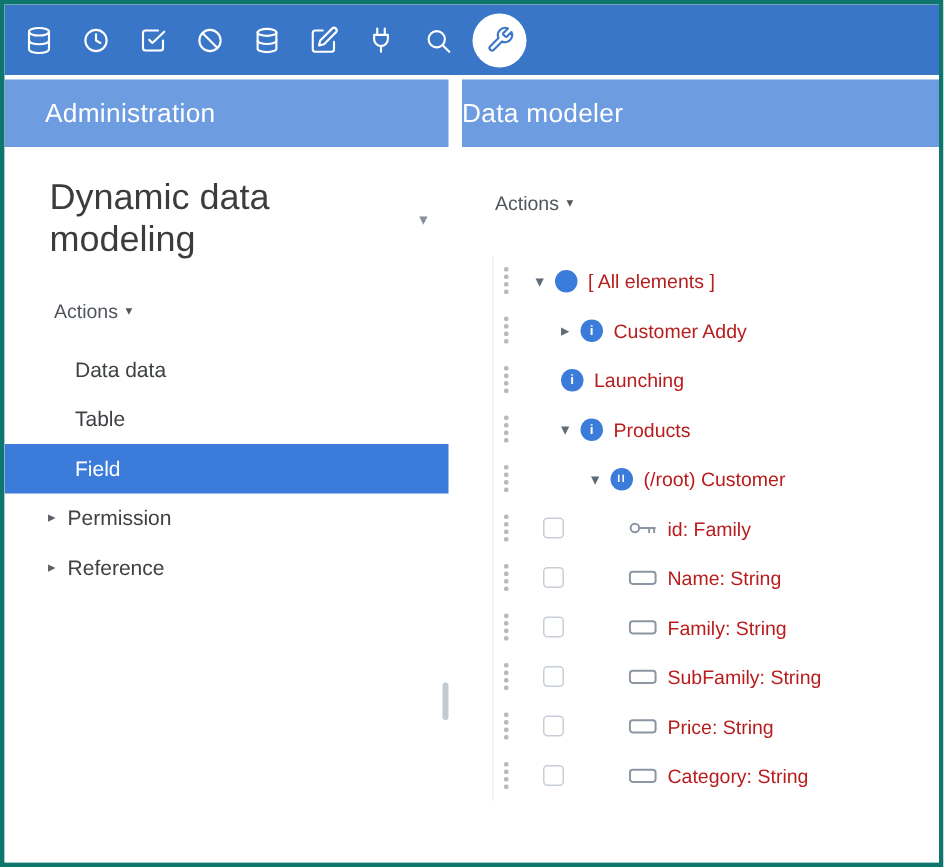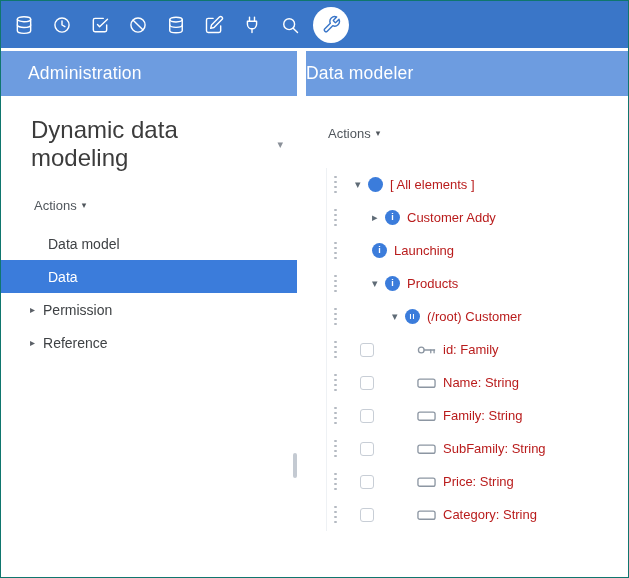--- a/index.html
+++ b/index.html
@@ -1,17 +1,17 @@
 <!DOCTYPE html>
 <html><head>
 <meta charset="utf-8">
 <style>
   * { box-sizing: border-box; margin: 0; padding: 0; }
   body { background:#fff; font-family:"Liberation Sans", sans-serif; }
-  .frame { width:629px; height:578px; border:1px solid #0f766e; background:#fff;
+  .frame { width:629px; height:578px; border:3px solid #0f766e; background:#fff;
            display:flex; flex-direction:column; overflow:hidden; }
 
   
   .toolbar { height:47px; background:#3a76c8; display:flex; align-items:center;
              padding-left:4px; flex:0 0 auto; margin-bottom:3px; }
   .tool { width:38px; height:47px; display:flex; align-items:center; justify-content:center; cursor:pointer; }
   .tool svg { width:20px; height:20px; stroke:#fff; fill:none; stroke-width:1.7;
               stroke-linecap:round; stroke-linejoin:round; }
   .tool.active { width:44px; }
   .active-circle { width:36px; height:36px; border-radius:50%; background:#fff;
@@ -141,24 +141,27 @@
         <div class="page-title-row">
           <span class="page-title">Dynamic data modeling</span>
           <span class="dd-caret">▾</span>
         </div>
         <div class="actions-row">
           <span>Actions</span>
           <span class="dd-caret">▾</span>
         </div>
         <div class="menu">
           <div class="menu-item">
-            <span>Data model</span>
+            <span>Data data</span>
+          </div>
+          <div class="menu-item">
+            <span>Table</span>
           </div>
           <div class="menu-item selected">
-            <span>Data</span>
+            <span>Field</span>
           </div>
           <div class="menu-item collapsible">
             <span class="tri">▸</span>
             <span>Permission</span>
           </div>
           <div class="menu-item collapsible">
             <span class="tri">▸</span>
             <span>Reference</span>
           </div>
         </div>

